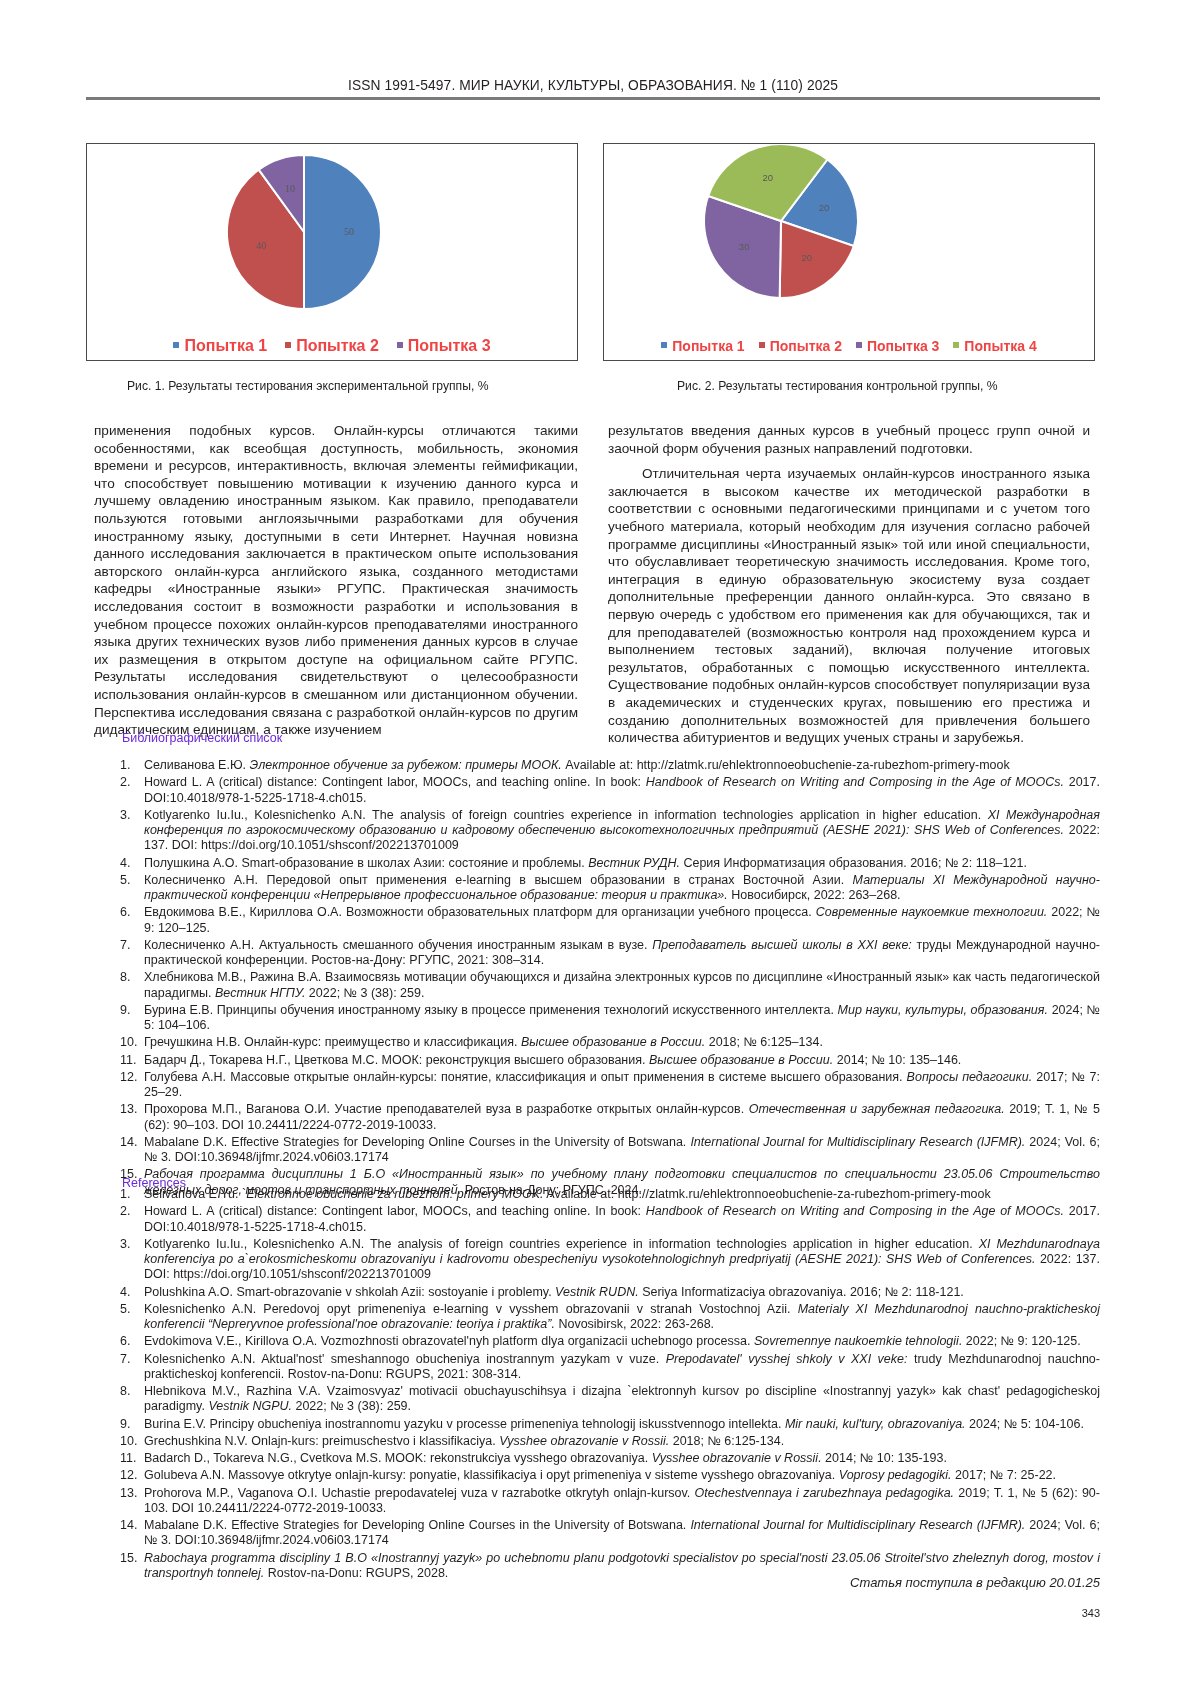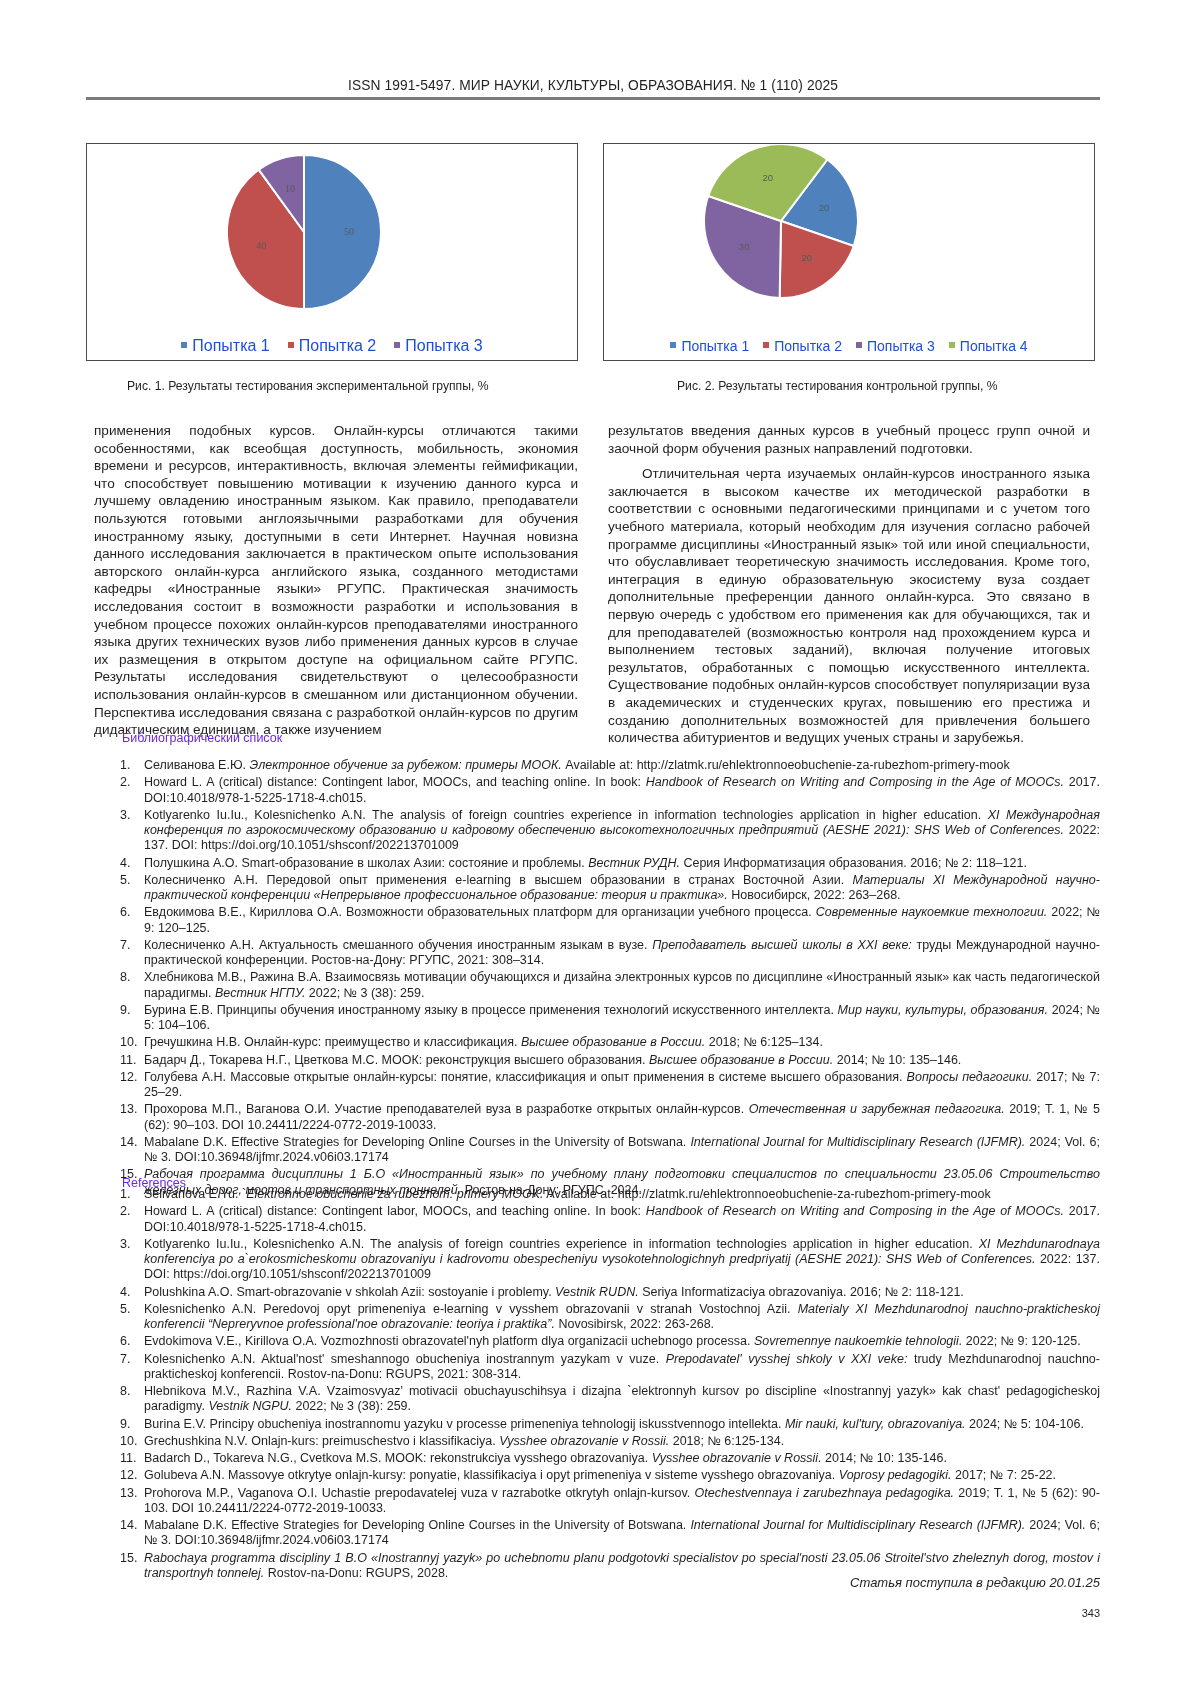--- a/index.html
+++ b/index.html
@@ -4,21 +4,21 @@
 <style>
   html, body { margin: 0; padding: 0; background: #ffffff; }
   body { width: 1200px; height: 1697px; position: relative; font-family: "Liberation Sans", sans-serif; color: #231f20; overflow: hidden; }
   .header { position: absolute; left: 86px; top: 76px; width: 1014px; text-align: center; font-size: 15px; letter-spacing: 0.1px; color: #231f20; transform: scaleX(0.92); transform-origin: center; }
   .header-rule { position: absolute; left: 86px; top: 97px; width: 1014px; height: 3px; background: #7a7a7a; }
   .chart-box { position: absolute; top: 143px; height: 218px; border: 1px solid #4a4a4a; background: #fff; box-sizing: border-box; }
   #chart1 { left: 86px; width: 492px; }
   #chart2 { left: 603px; width: 492px; }
   .chart-box svg { position: absolute; left: 0; top: 0; }
   .legend { position: absolute; left: 0; right: 0; bottom: 6px; text-align: center; white-space: nowrap; }
-  .legend-item { display: inline-block; margin: 0 10px; color: #1d4ed8; }
+  .legend-item { display: inline-block; margin: 0 10px; color: #ef4444; font-weight: bold; }
   .legend-swatch { display: inline-block; width: 6px; height: 6px; margin-right: 5px; vertical-align: middle; position: relative; top: -2px; }
   #chart1 .legend { font-size: 16px; bottom: 5px; }
   #chart2 .legend { font-size: 14px; bottom: 6px; }
   #chart1 .legend-item { margin: 0 9px; }
   #chart2 .legend-item { margin: 0 7px; }
   .caption { position: absolute; top: 378px; font-size: 13.5px; color: #231f20; transform: scaleX(0.9); transform-origin: left; white-space: nowrap; }
   #cap1 { left: 127px; }
   #cap2 { left: 677px; }
   .col { position: absolute; top: 414px; width: 500px; font-size: 13.6px; line-height: 17.6px; text-align: justify; color: #231f20; }
   #col-left { left: 86px; }
@@ -106,21 +106,21 @@
     <li><span class="num">1.</span><span>Selivanova E.Yu. `</span><i>Elektronnoe obuchenie za rubezhom: primery MOOK.</i><span> Available at: http://zlatmk.ru/ehlektronnoeobuchenie-za-rubezhom-primery-mook</span></li>
     <li><span class="num">2.</span><span>Howard L. A (critical) distance: Contingent labor, MOOCs, and teaching online. In book: </span><i>Handbook of Research on Writing and Composing in the Age of MOOCs.</i><span> 2017. DOI:10.4018/978-1-5225-1718-4.ch015.</span></li>
     <li><span class="num">3.</span><span>Kotlyarenko Iu.Iu., Kolesnichenko A.N. The analysis of foreign countries experience in information technologies application in higher education. </span><i>XI Mezhdunarodnaya konferenciya po a`erokosmicheskomu obrazovaniyu i kadrovomu obespecheniyu vysokotehnologichnyh predpriyatij (AESHE 2021): SHS Web of Conferences.</i><span> 2022: 137. DOI: https://doi.org/10.1051/shsconf/202213701009</span></li>
     <li><span class="num">4.</span><span>Polushkina A.O. Smart-obrazovanie v shkolah Azii: sostoyanie i problemy. </span><i>Vestnik RUDN.</i><span> Seriya Informatizaciya obrazovaniya. 2016; № 2: 118-121.</span></li>
     <li><span class="num">5.</span><span>Kolesnichenko A.N. Peredovoj opyt primeneniya e-learning v vysshem obrazovanii v stranah Vostochnoj Azii. </span><i>Materialy XI Mezhdunarodnoj nauchno-prakticheskoj konferencii “Nepreryvnoe professional'noe obrazovanie: teoriya i praktika”.</i><span> Novosibirsk, 2022: 263-268.</span></li>
     <li><span class="num">6.</span><span>Evdokimova V.E., Kirillova O.A. Vozmozhnosti obrazovatel'nyh platform dlya organizacii uchebnogo processa. </span><i>Sovremennye naukoemkie tehnologii.</i><span> 2022; № 9: 120-125.</span></li>
     <li><span class="num">7.</span><span>Kolesnichenko A.N. Aktual'nost' smeshannogo obucheniya inostrannym yazykam v vuze. </span><i>Prepodavatel' vysshej shkoly v XXI veke:</i><span> trudy Mezhdunarodnoj nauchno-prakticheskoj konferencii. Rostov-na-Donu: RGUPS, 2021: 308-314.</span></li>
     <li><span class="num">8.</span><span>Hlebnikova M.V., Razhina V.A. Vzaimosvyaz' motivacii obuchayuschihsya i dizajna `elektronnyh kursov po discipline «Inostrannyj yazyk» kak chast' pedagogicheskoj paradigmy. </span><i>Vestnik NGPU.</i><span> 2022; № 3 (38): 259.</span></li>
     <li><span class="num">9.</span><span>Burina E.V. Principy obucheniya inostrannomu yazyku v processe primeneniya tehnologij iskusstvennogo intellekta. </span><i>Mir nauki, kul'tury, obrazovaniya.</i><span> 2024; № 5: 104-106.</span></li>
     <li><span class="num">10.</span><span>Grechushkina N.V. Onlajn-kurs: preimuschestvo i klassifikaciya. </span><i>Vysshee obrazovanie v Rossii.</i><span> 2018; № 6:125-134.</span></li>
-    <li><span class="num">11.</span><span>Badarch D., Tokareva N.G., Cvetkova M.S. MOOK: rekonstrukciya vysshego obrazovaniya. </span><i>Vysshee obrazovanie v Rossii.</i><span> 2014; № 10: 135-146.</span></li>
+    <li><span class="num">11.</span><span>Badarch D., Tokareva N.G., Cvetkova M.S. MOOK: rekonstrukciya vysshego obrazovaniya. </span><i>Vysshee obrazovanie v Rossii.</i><span> 2014; № 10: 135-193.</span></li>
     <li><span class="num">12.</span><span>Golubeva A.N. Massovye otkrytye onlajn-kursy: ponyatie, klassifikaciya i opyt primeneniya v sisteme vysshego obrazovaniya. </span><i>Voprosy pedagogiki.</i><span> 2017; № 7: 25-22.</span></li>
     <li><span class="num">13.</span><span>Prohorova M.P., Vaganova O.I. Uchastie prepodavatelej vuza v razrabotke otkrytyh onlajn-kursov. </span><i>Otechestvennaya i zarubezhnaya pedagogika.</i><span> 2019; T. 1, № 5 (62): 90-103. DOI 10.24411/2224-0772-2019-10033.</span></li>
     <li><span class="num">14.</span><span>Mabalane D.K. Effective Strategies for Developing Online Courses in the University of Botswana. </span><i>International Journal for Multidisciplinary Research (IJFMR).</i><span> 2024; Vol. 6; № 3. DOI:10.36948/ijfmr.2024.v06i03.17174</span></li>
     <li><span class="num">15.</span><span></span><i>Rabochaya programma discipliny 1 B.O «Inostrannyj yazyk» po uchebnomu planu podgotovki specialistov po special'nosti 23.05.06 Stroitel'stvo zheleznyh dorog, mostov i transportnyh tonnelej.</i><span> Rostov-na-Donu: RGUPS, 2028.</span></li>
   </ol>
 
 <div class="received">Статья поступила в редакцию 20.01.25</div>
 <div class="pagenum">343</div>
 
 </body></html>

